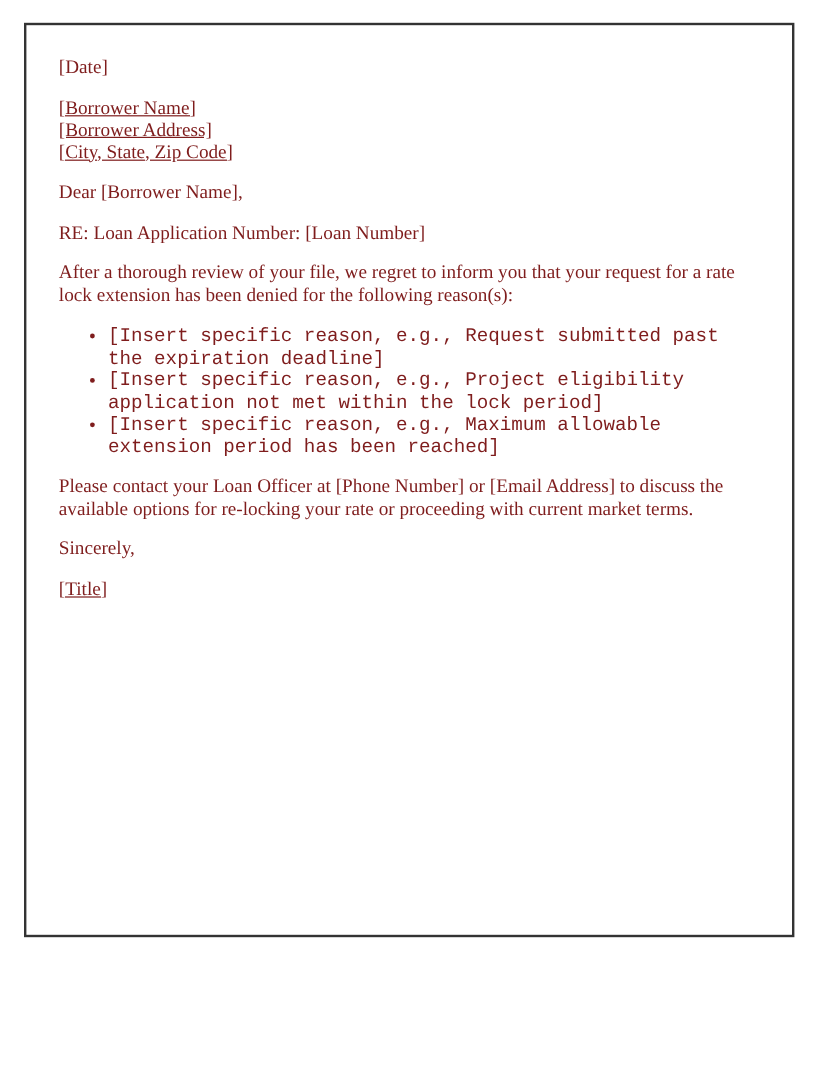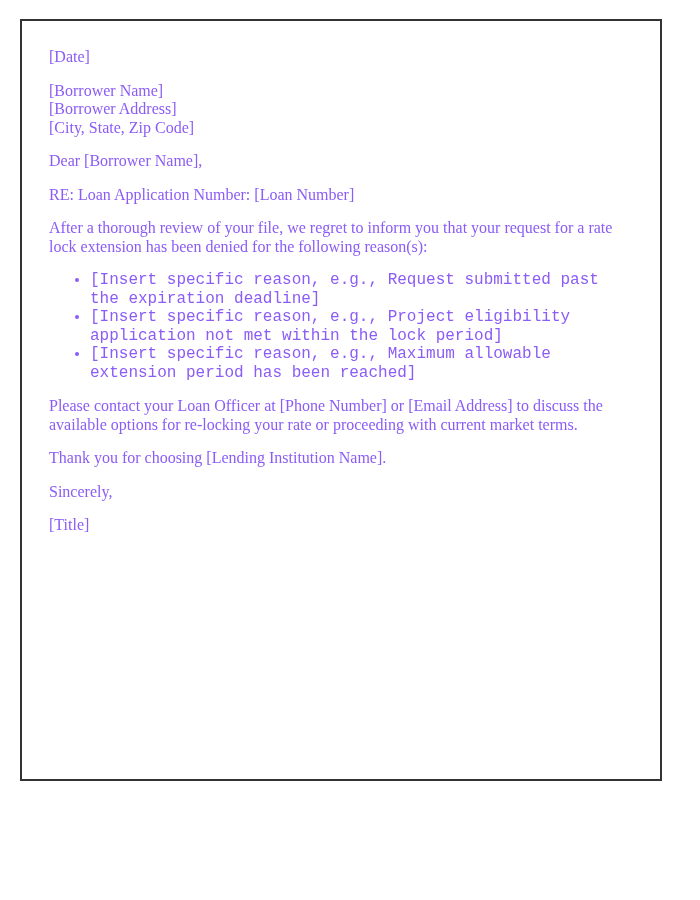--- a/index.html
+++ b/index.html
@@ -7,21 +7,21 @@
     padding: 0;
     background: #ffffff;
   }
   .page {
     position: relative;
     width: 700px;
     height: 900px;
     background: #ffffff;
     overflow: hidden;
     font-family: "Liberation Serif", "DejaVu Serif", serif;
-    color: #8b5cf6;
+    color: #7f1d1d;
   }
   .letter-frame {
     position: absolute;
     left: 20px;
     top: 19px;
     width: 642px;
     height: 762px;
     box-sizing: border-box;
     border: 2px solid #333333;
     padding: 27px 25px 0 27px;
@@ -32,20 +32,21 @@
   .para {
     margin: 0 0 15px 0;
     padding: 0;
   }
   .block {
     margin: 0 0 15px 0;
   }
   .block div {
     margin: 0;
     padding: 0;
+    text-decoration: underline;
   }
   ul.reasons {
     margin: 0 0 15px 0;
     padding: 0 0 0 41px;
     list-style-type: disc;
     font-family: Liberation Mono, monospace;
   }
   ul.reasons li {
     margin: 0;
     padding: 0;
@@ -74,21 +75,20 @@
 
     <ul class="reasons">
       <li>[Insert specific reason, e.g., Request submitted past the expiration deadline]</li>
       <li>[Insert specific reason, e.g., Project eligibility application not met within the lock period]</li>
       <li>[Insert specific reason, e.g., Maximum allowable extension period has been reached]</li>
     </ul>
 
 
     <p class="para">Please contact your Loan Officer at [Phone Number] or [Email Address] to discuss the available options for re-locking your rate or proceeding with current market terms.</p>
 
-    <p class="para">Thank you for choosing [Lending Institution Name].</p>
 
     <p class="para">Sincerely,</p>
 
     <div class="block">
       <div>[Title]</div>
     </div>
 
   </div>
 </div>
 

